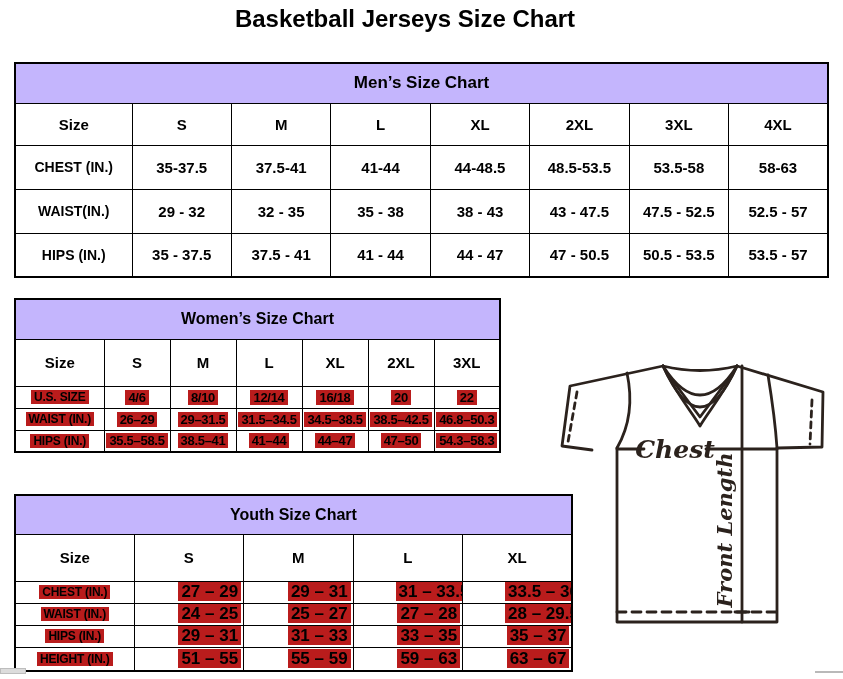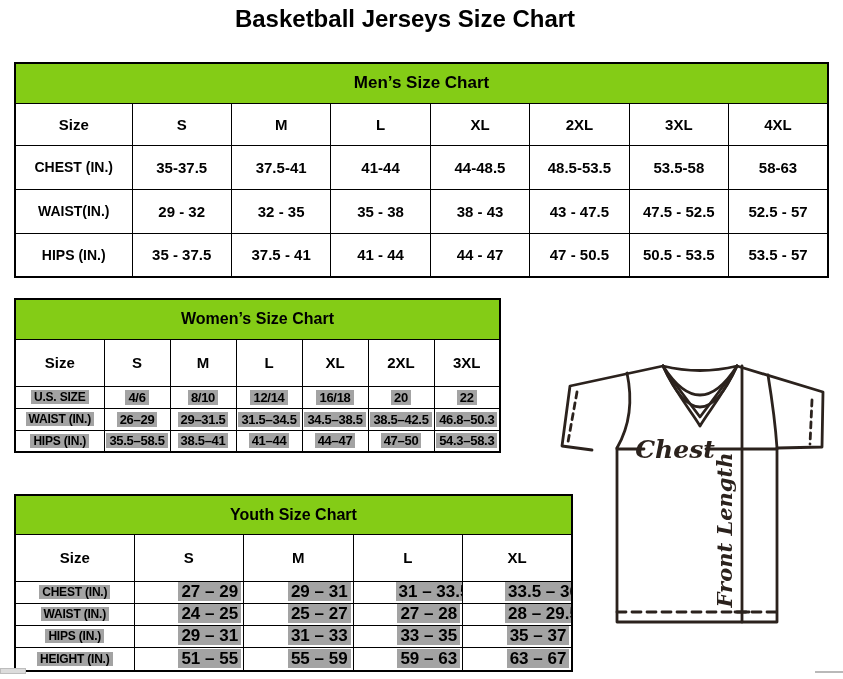--- a/index.html
+++ b/index.html
@@ -12,21 +12,21 @@
     font-size:24px;font-weight:bold;letter-spacing:0px;
   }
   table.tbl{
     position:absolute;border-collapse:collapse;table-layout:fixed;
     border:2px solid #000;background:#fff;
   }
   .tbl th,.tbl td{
     border:1px solid #000;text-align:center;vertical-align:middle;
     padding:0;font-weight:bold;overflow:hidden;white-space:nowrap;
   }
-  .tbl tr.band th{background:#84cc16;}
+  .tbl tr.band th{background:#c4b5fd;}
   
   #mens{left:14px;top:62px;width:815px;}
   #mens tr.band{height:40px}   #mens tr.band th{font-size:17px;}
   #mens tr.cols{height:42px}   #mens tr.cols th{font-size:15px;}
   #mens tr.drow{height:44px}
   #mens th.rl{font-size:14px;} #mens td{font-size:15px;margin-left:40px;}
   
   #womens{left:14px;top:298px;width:487px;}
   #womens tr.band{height:40px}  #womens tr.band th{font-size:16px;}
   #womens tr.cols{height:47px}  #womens tr.cols th{font-size:15px;}
@@ -34,21 +34,21 @@
   #womens th.rl{font-size:12px;letter-spacing:-0.2px;}
   #womens td{font-size:13px;letter-spacing:-0.3px;}
   
   #youth{left:14px;top:494px;width:559px;}
   #youth tr.band{height:39px}  #youth tr.band th{font-size:16px;}
   #youth tr.cols{height:47px}  #youth tr.cols th{font-size:15px;}
   #youth tr.drow{height:22px}  #youth tr.drow:last-child{height:24px}
   #youth th.rl{font-size:12px;letter-spacing:-0.2px;}
   #youth td{font-size:17px;padding-left:42px;}
   
-  .tbl.small td .hl, .tbl.small th.rl .hl{background:#a3a3a3;padding:0 3px;}
+  .tbl.small td .hl, .tbl.small th.rl .hl{background:#b91c1c;padding:0 3px;}
   
   .jersey{position:absolute;left:558px;top:360px;width:285px;height:316px;}
   .jersey text{
     font-family:"DejaVu Serif","Liberation Serif",serif;
     font-style:italic;font-weight:bold;fill:#2b221d;
   }
   
   .frag-left{position:absolute;left:0;top:668px;width:26px;height:6px;background:#dcdcdc;border:1px solid #bdbdbd;box-sizing:border-box;}
   .frag-right{position:absolute;left:815px;top:671px;width:28px;height:2px;background:#b9b9b9;}
 </style>

